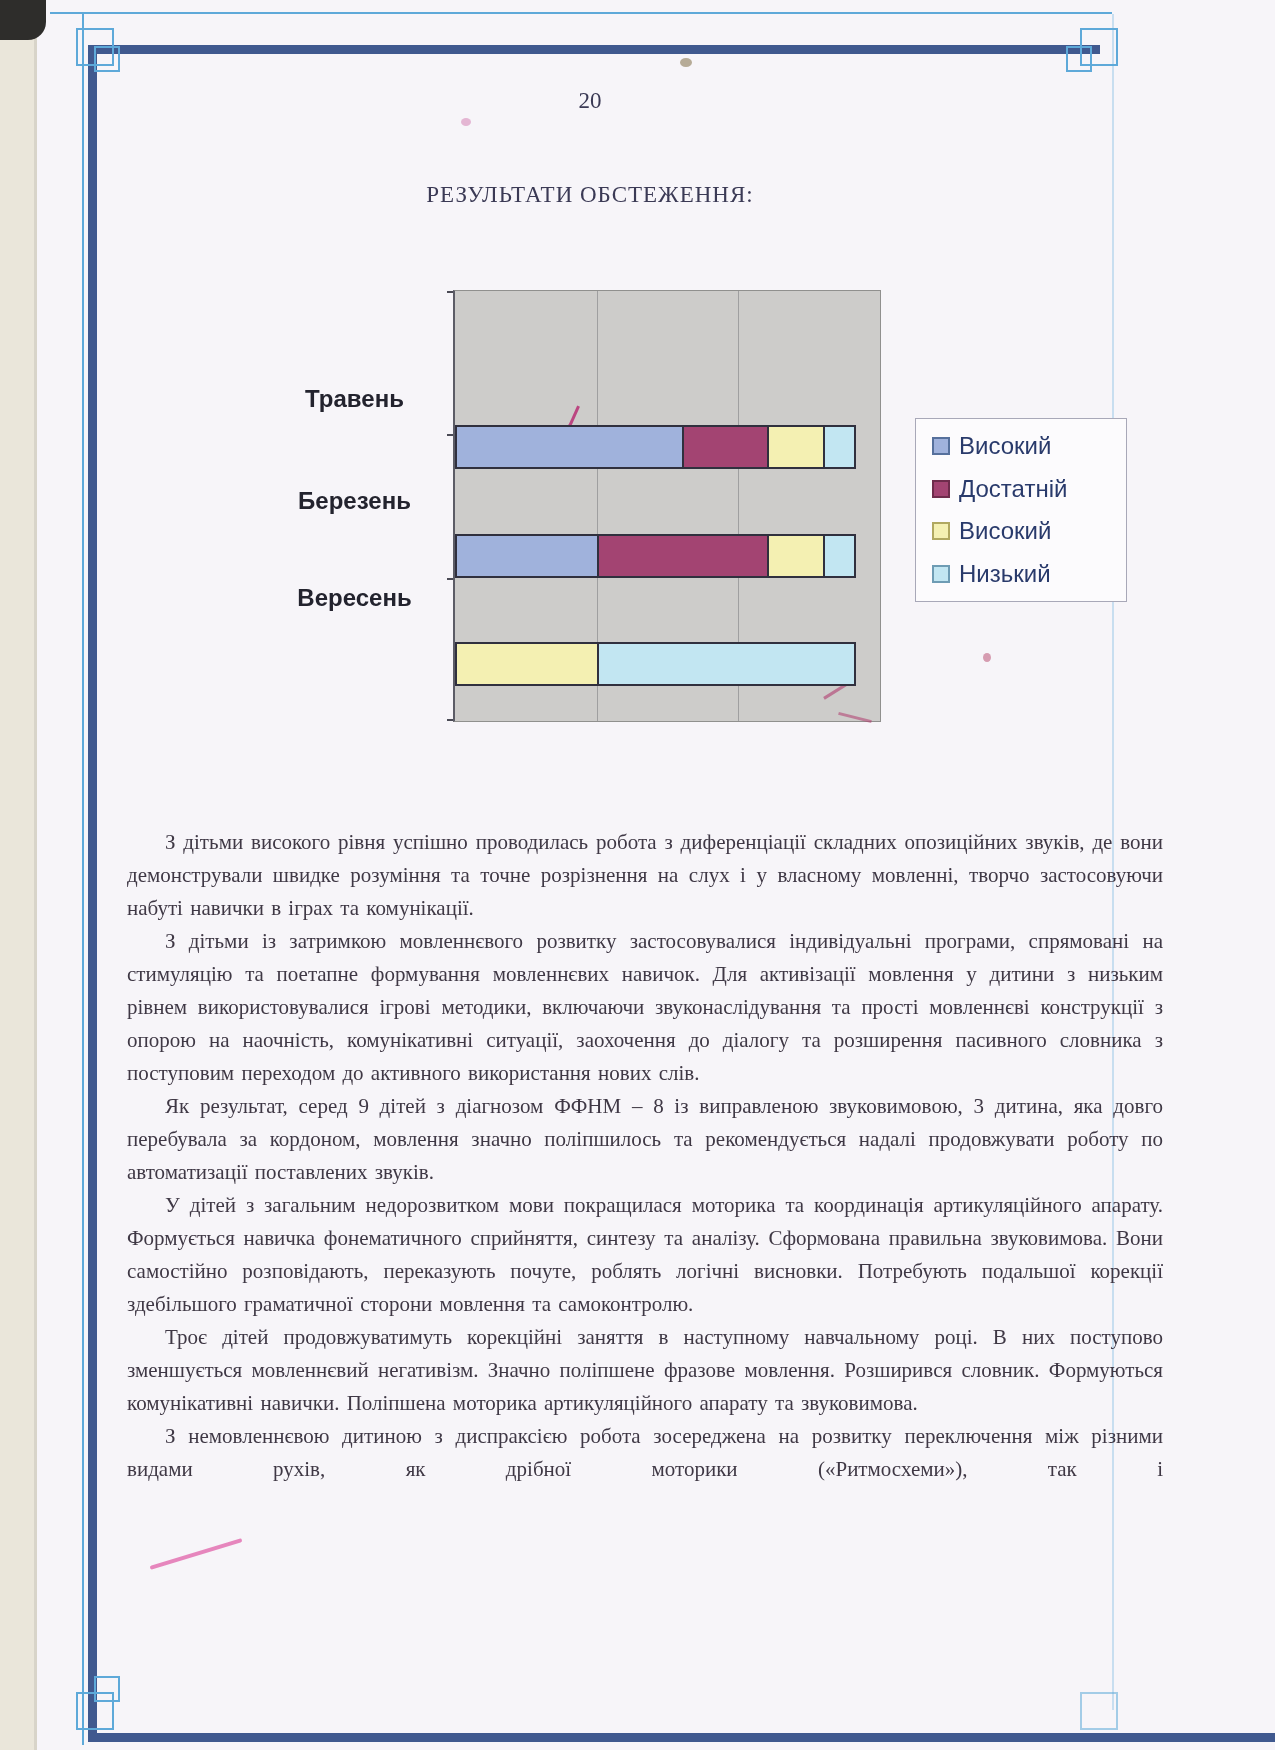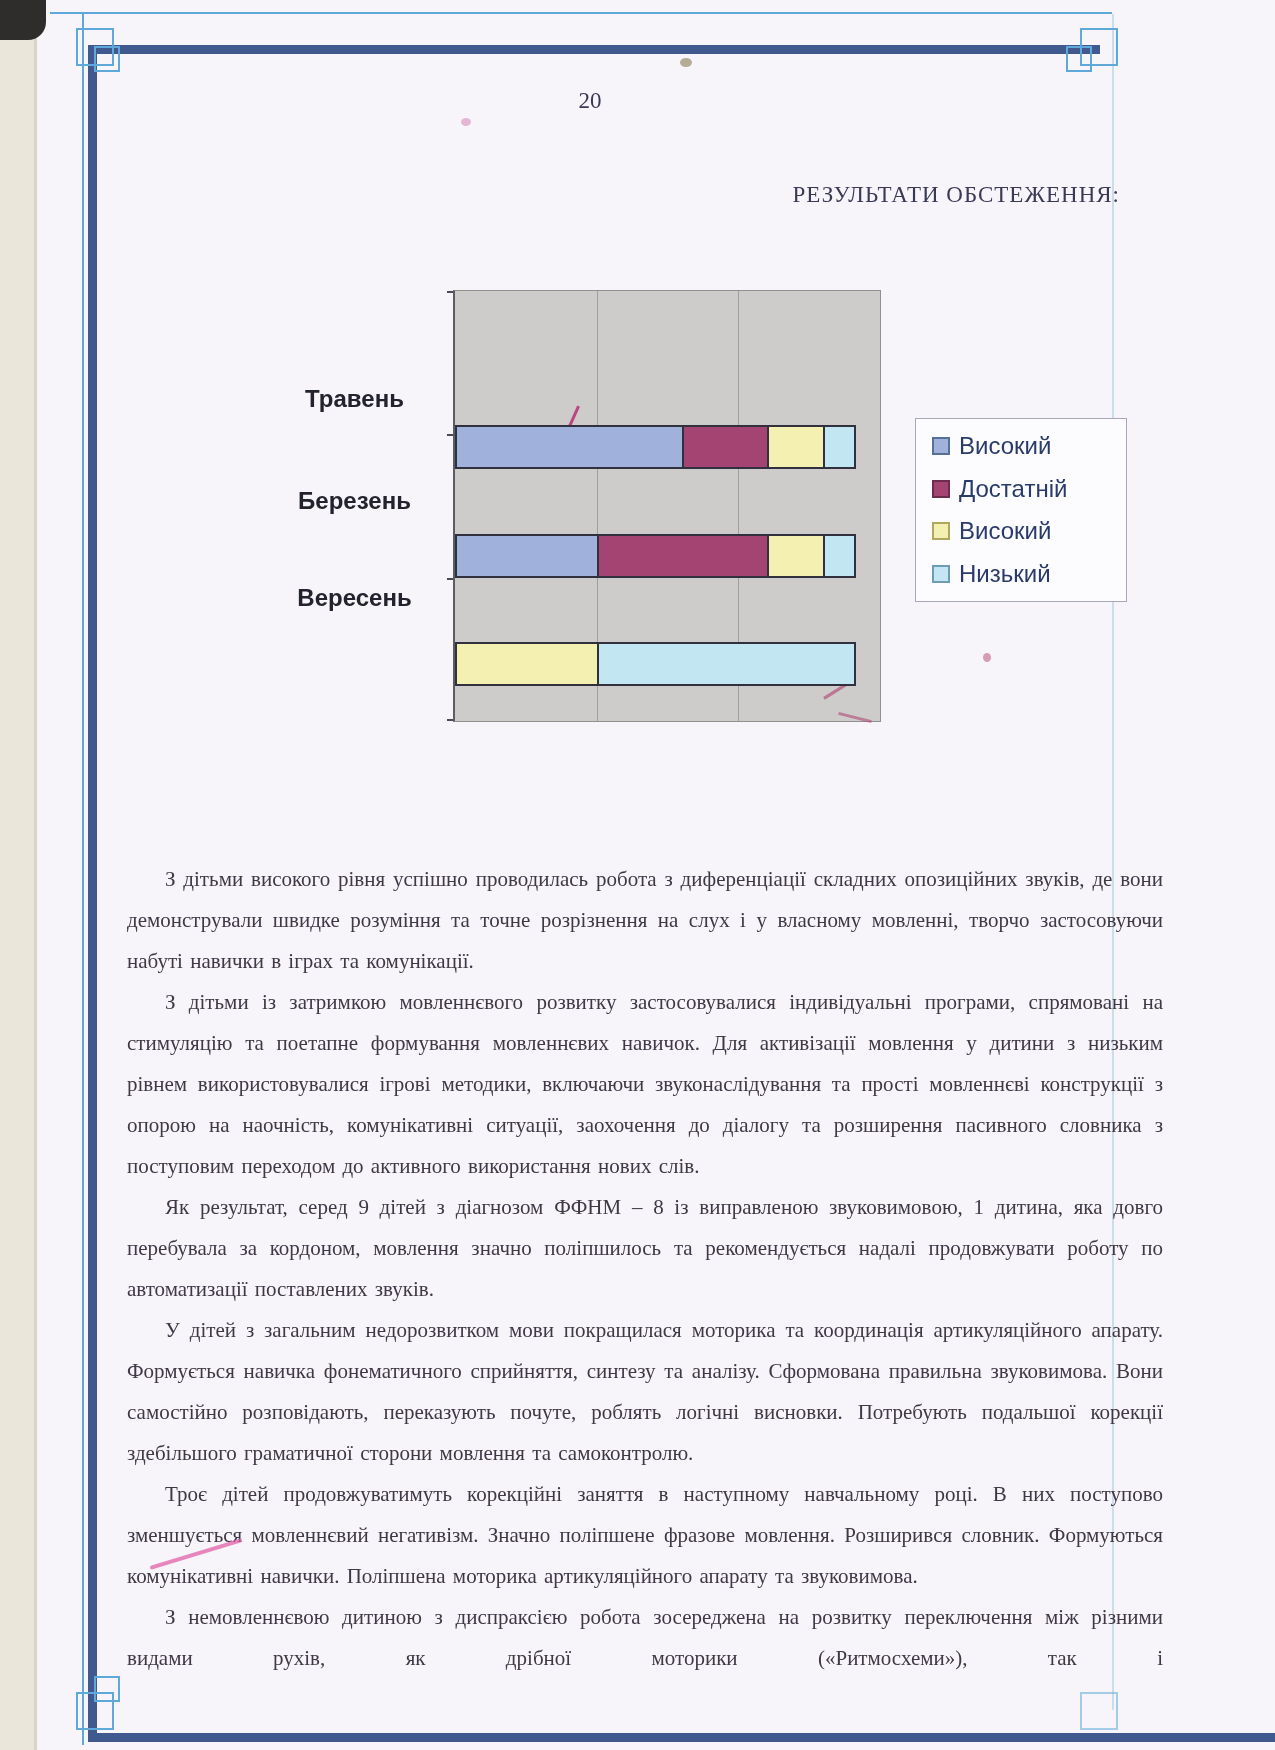--- a/index.html
+++ b/index.html
@@ -15,21 +15,21 @@
 
   
   .fr{position:absolute;}
   .fr-thin{background:#5ea9d9;}
   .fr-thick{background:#40598f;}
   .orn{position:absolute;border:2px solid #5ea9d9;background:transparent;}
 
   
   .page-number{position:absolute;left:60px;top:88px;width:1060px;text-align:center;
     font-size:23px;color:#3b3a55;}
-  .doc-title{position:absolute;left:60px;top:182px;width:1060px;text-align:right;
+  .doc-title{position:absolute;left:60px;top:182px;width:1060px;text-align:center;
     font-size:23px;letter-spacing:1px;color:#3b3a55;}
 
   
   .chart{position:absolute;left:272px;top:290px;width:856px;height:432px;}
   .plot{position:absolute;left:181px;top:0;width:425px;height:430px;
     background:#cdccca;border:1px solid #90908e;border-left:2px solid #5c5c66;}
   .gridline{position:absolute;top:0;width:1px;height:100%;background:#9f9fa0;}
   .tick{position:absolute;left:-8px;width:6px;height:2px;background:#4a4a55;}
   .bar-row{position:absolute;left:0;display:flex;height:44px;
     border:2px solid #30303e;box-sizing:border-box;background:transparent;z-index:2;}
@@ -42,21 +42,21 @@
   .legend{position:absolute;left:915px;top:418px;width:212px;height:184px;
     background:#fcfbfd;border:1px solid #a8a8b8;box-sizing:border-box;
     display:flex;flex-direction:column;justify-content:space-around;padding:6px 0 6px 16px;}
   .legend-entry{display:flex;align-items:center;gap:9px;}
   .legend-swatch{width:18px;height:18px;box-sizing:border-box;border:2px solid #44506a;}
   .legend-label{font-family:"Liberation Sans",sans-serif;font-weight:normal;
     font-size:24px;color:#293a6b;}
 
   
   .body-text{position:absolute;left:127px;top:826px;width:1036px;
-    font-size:21px;line-height:41px;color:#3f3845;text-align:justify;word-spacing:2px;margin-top:33px;}
+    font-size:21px;line-height:33px;color:#3f3845;text-align:justify;word-spacing:2px;}
   .body-text p{margin:0;text-indent:38px;}
   .body-text p:last-child{text-align-last:justify;}
 
   
   .mark{position:absolute;pointer-events:none;}
   .mark-scribble1{left:572px;top:408px;width:14px;height:20px;border-left:3px solid #b7256f;
     border-bottom:2px solid #b7256f;transform:rotate(24deg);opacity:.8;}
   .mark-scribble2{left:822px;top:690px;width:26px;height:3px;background:#b03a6e;
     transform:rotate(-32deg);opacity:.6;}
   .mark-scribble3{left:838px;top:716px;width:34px;height:3px;background:#b03a6e;
@@ -139,21 +139,21 @@
       </div>
       <div class="legend-entry">
         <span class="legend-swatch" style="background: rgb(194, 230, 242); border-color: rgb(110, 156, 180);"></span>
         <span class="legend-label">Низький</span>
       </div>
     </div>
 
   <div class="body-text">
       <p>З дітьми високого рівня успішно проводилась робота з диференціації складних опозиційних звуків, де вони демонстрували швидке розуміння та точне розрізнення на слух і у власному мовленні, творчо застосовуючи набуті навички в іграх та комунікації.</p>
       <p>З дітьми із затримкою мовленнєвого розвитку застосовувалися індивідуальні програми, спрямовані на стимуляцію та поетапне формування мовленнєвих навичок. Для активізації мовлення у дитини з низьким рівнем використовувалися ігрові методики, включаючи звуконаслідування та прості мовленнєві конструкції з опорою на наочність, комунікативні ситуації, заохочення до діалогу та розширення пасивного словника з поступовим переходом до активного використання нових слів.</p>
-      <p>Як результат, серед 9 дітей з діагнозом ФФНМ – 8 із виправленою звуковимовою, 1 дитина, яка довго перебувала за кордоном, мовлення значно поліпшилось та рекомендується надалі продовжувати роботу по автоматизації поставлених звуків.</p>
+      <p>Як результат, серед 9 дітей з діагнозом ФФНМ – 8 із виправленою звуковимовою, 3 дитина, яка довго перебувала за кордоном, мовлення значно поліпшилось та рекомендується надалі продовжувати роботу по автоматизації поставлених звуків.</p>
       <p>У дітей з загальним недорозвитком мови покращилася моторика та координація артикуляційного апарату. Формується навичка фонематичного сприйняття, синтезу та аналізу. Сформована правильна звуковимова. Вони самостійно розповідають, переказують почуте, роблять логічні висновки. Потребують подальшої корекції здебільшого граматичної сторони мовлення та самоконтролю.</p>
       <p>Троє дітей продовжуватимуть корекційні заняття в наступному навчальному році. В них поступово зменшується мовленнєвий негативізм. Значно поліпшене фразове мовлення. Розширився словник. Формуються комунікативні навички. Поліпшена моторика артикуляційного апарату та звуковимова.</p>
       <p>З немовленнєвою дитиною з диспраксією робота зосереджена на розвитку переключення між різними видами рухів, як дрібної моторики («Ритмосхеми»), так і</p>
     </div>
 
   <div class="mark mark-scribble1"></div>
   <div class="mark mark-scribble2"></div>
   <div class="mark mark-scribble3"></div>
   <div class="mark mark-slash"></div>
   <div class="mark mark-dot1"></div>

